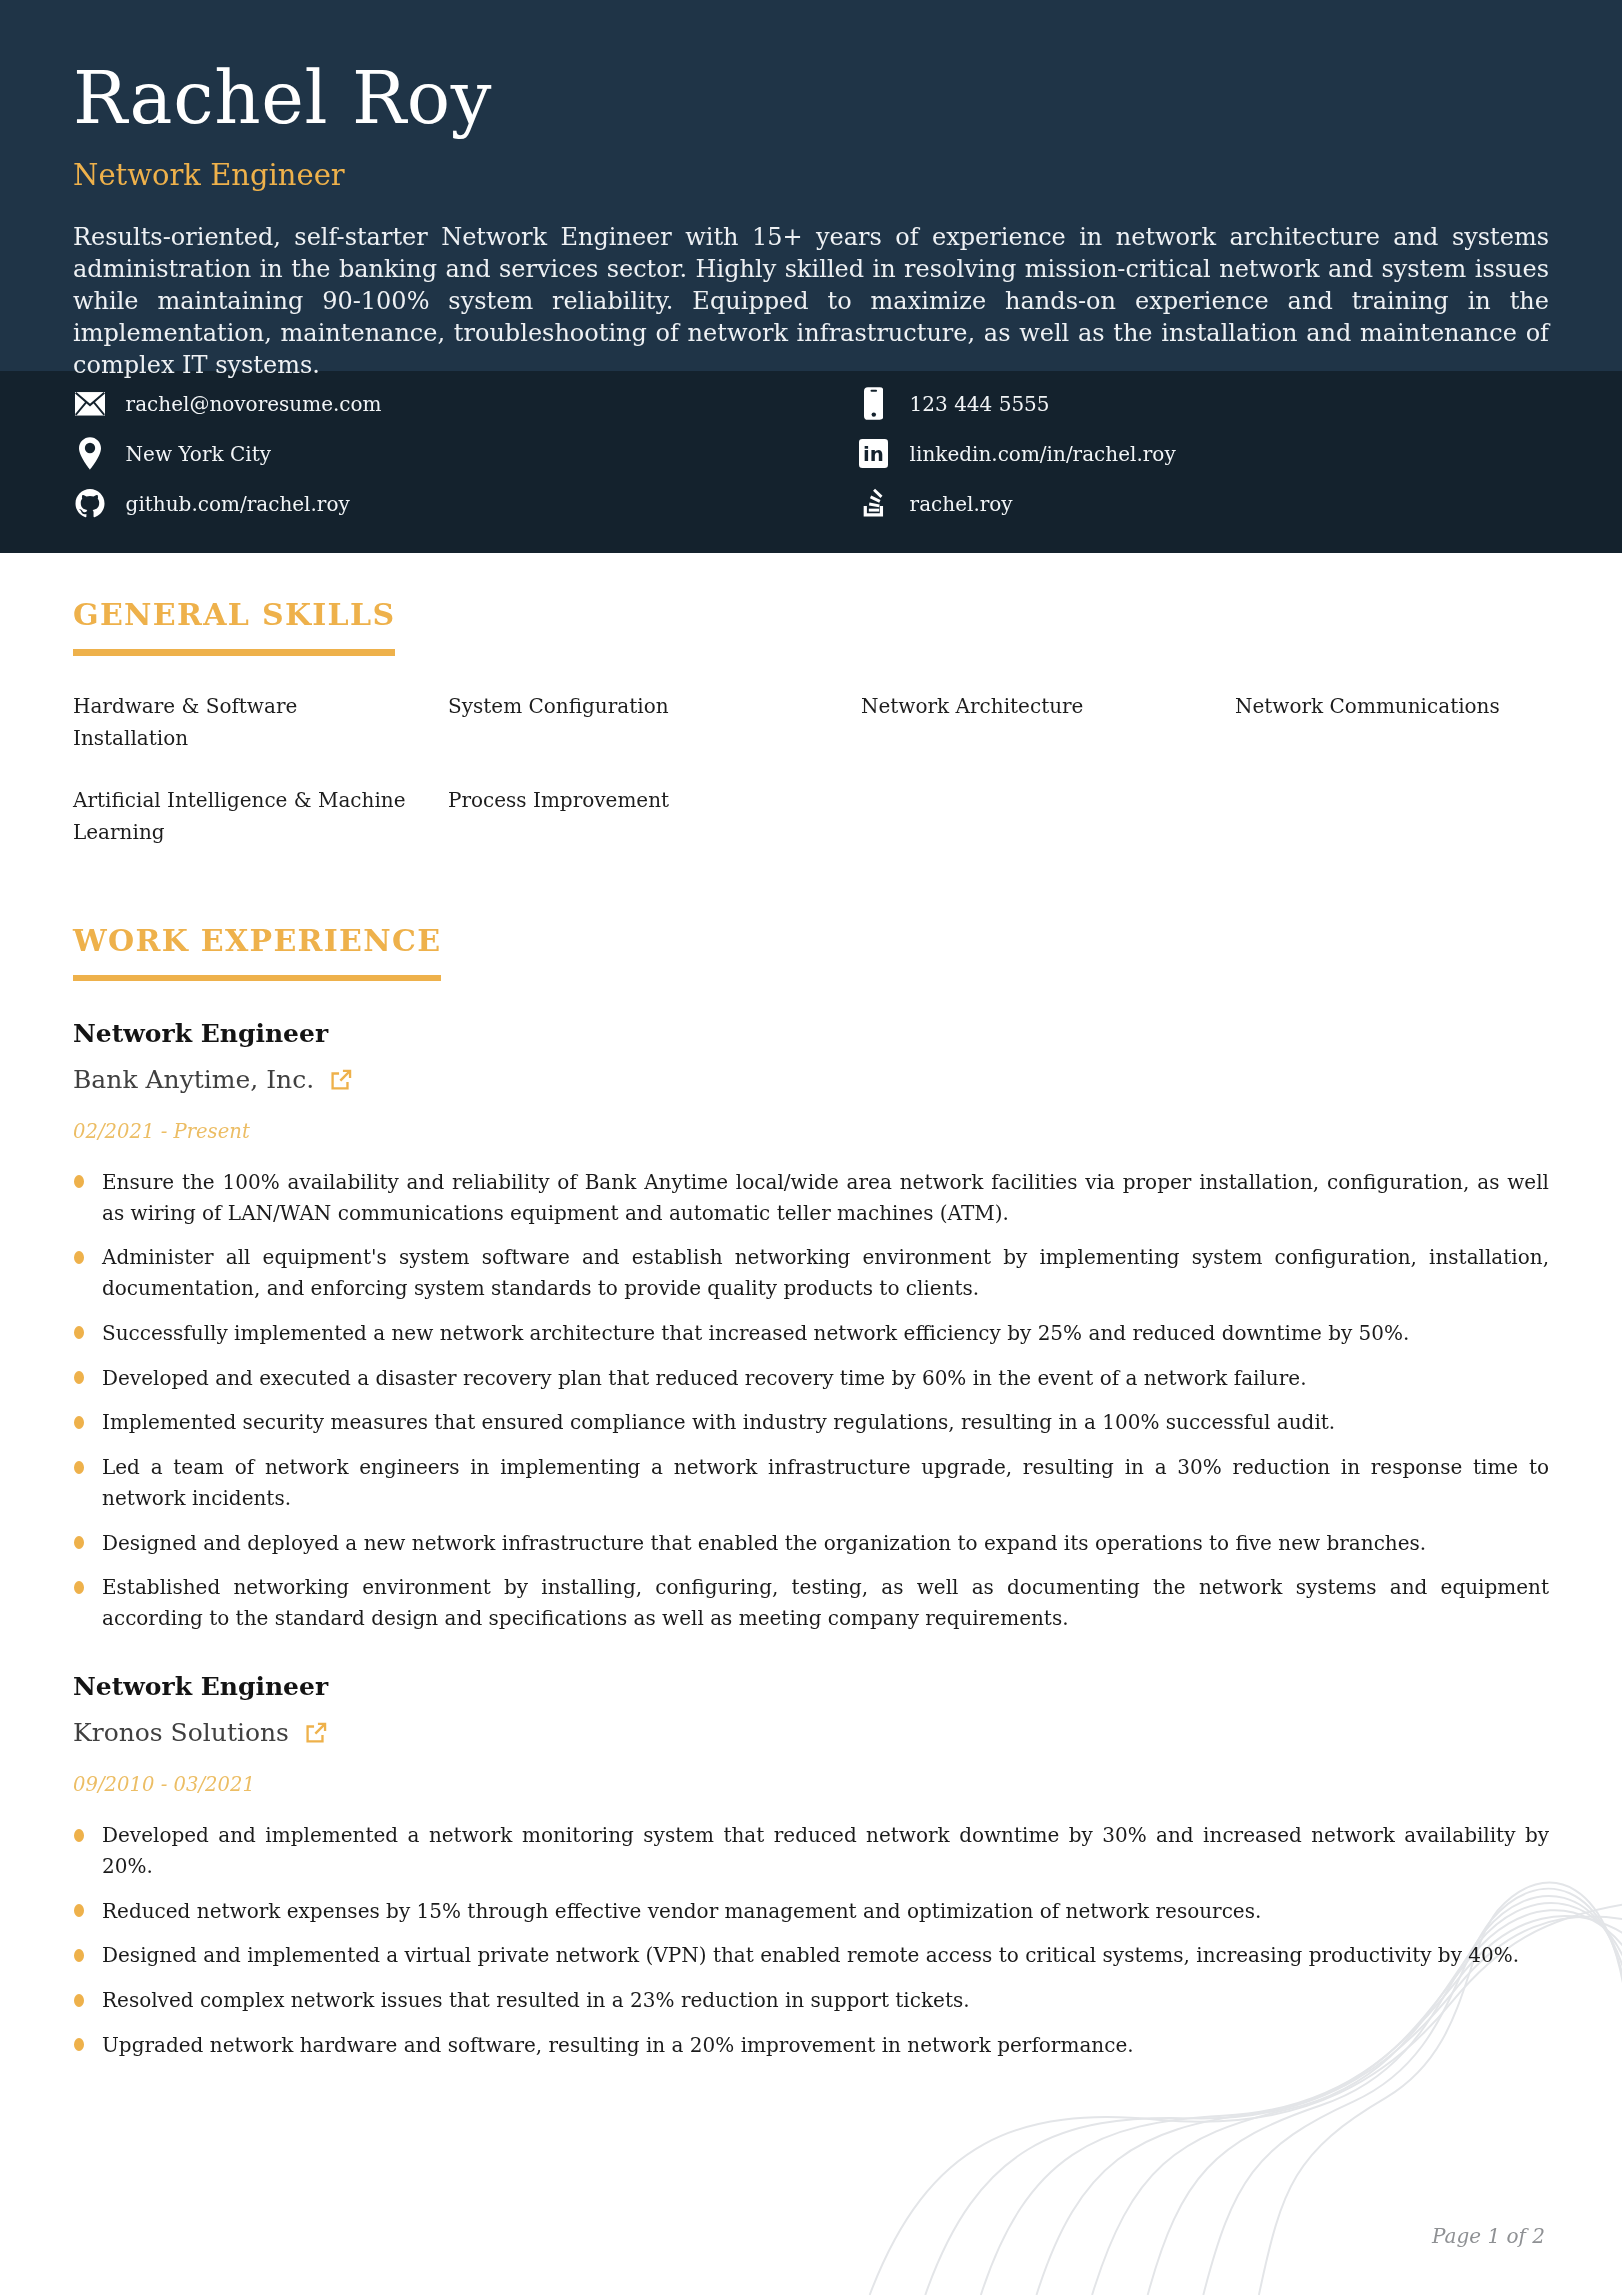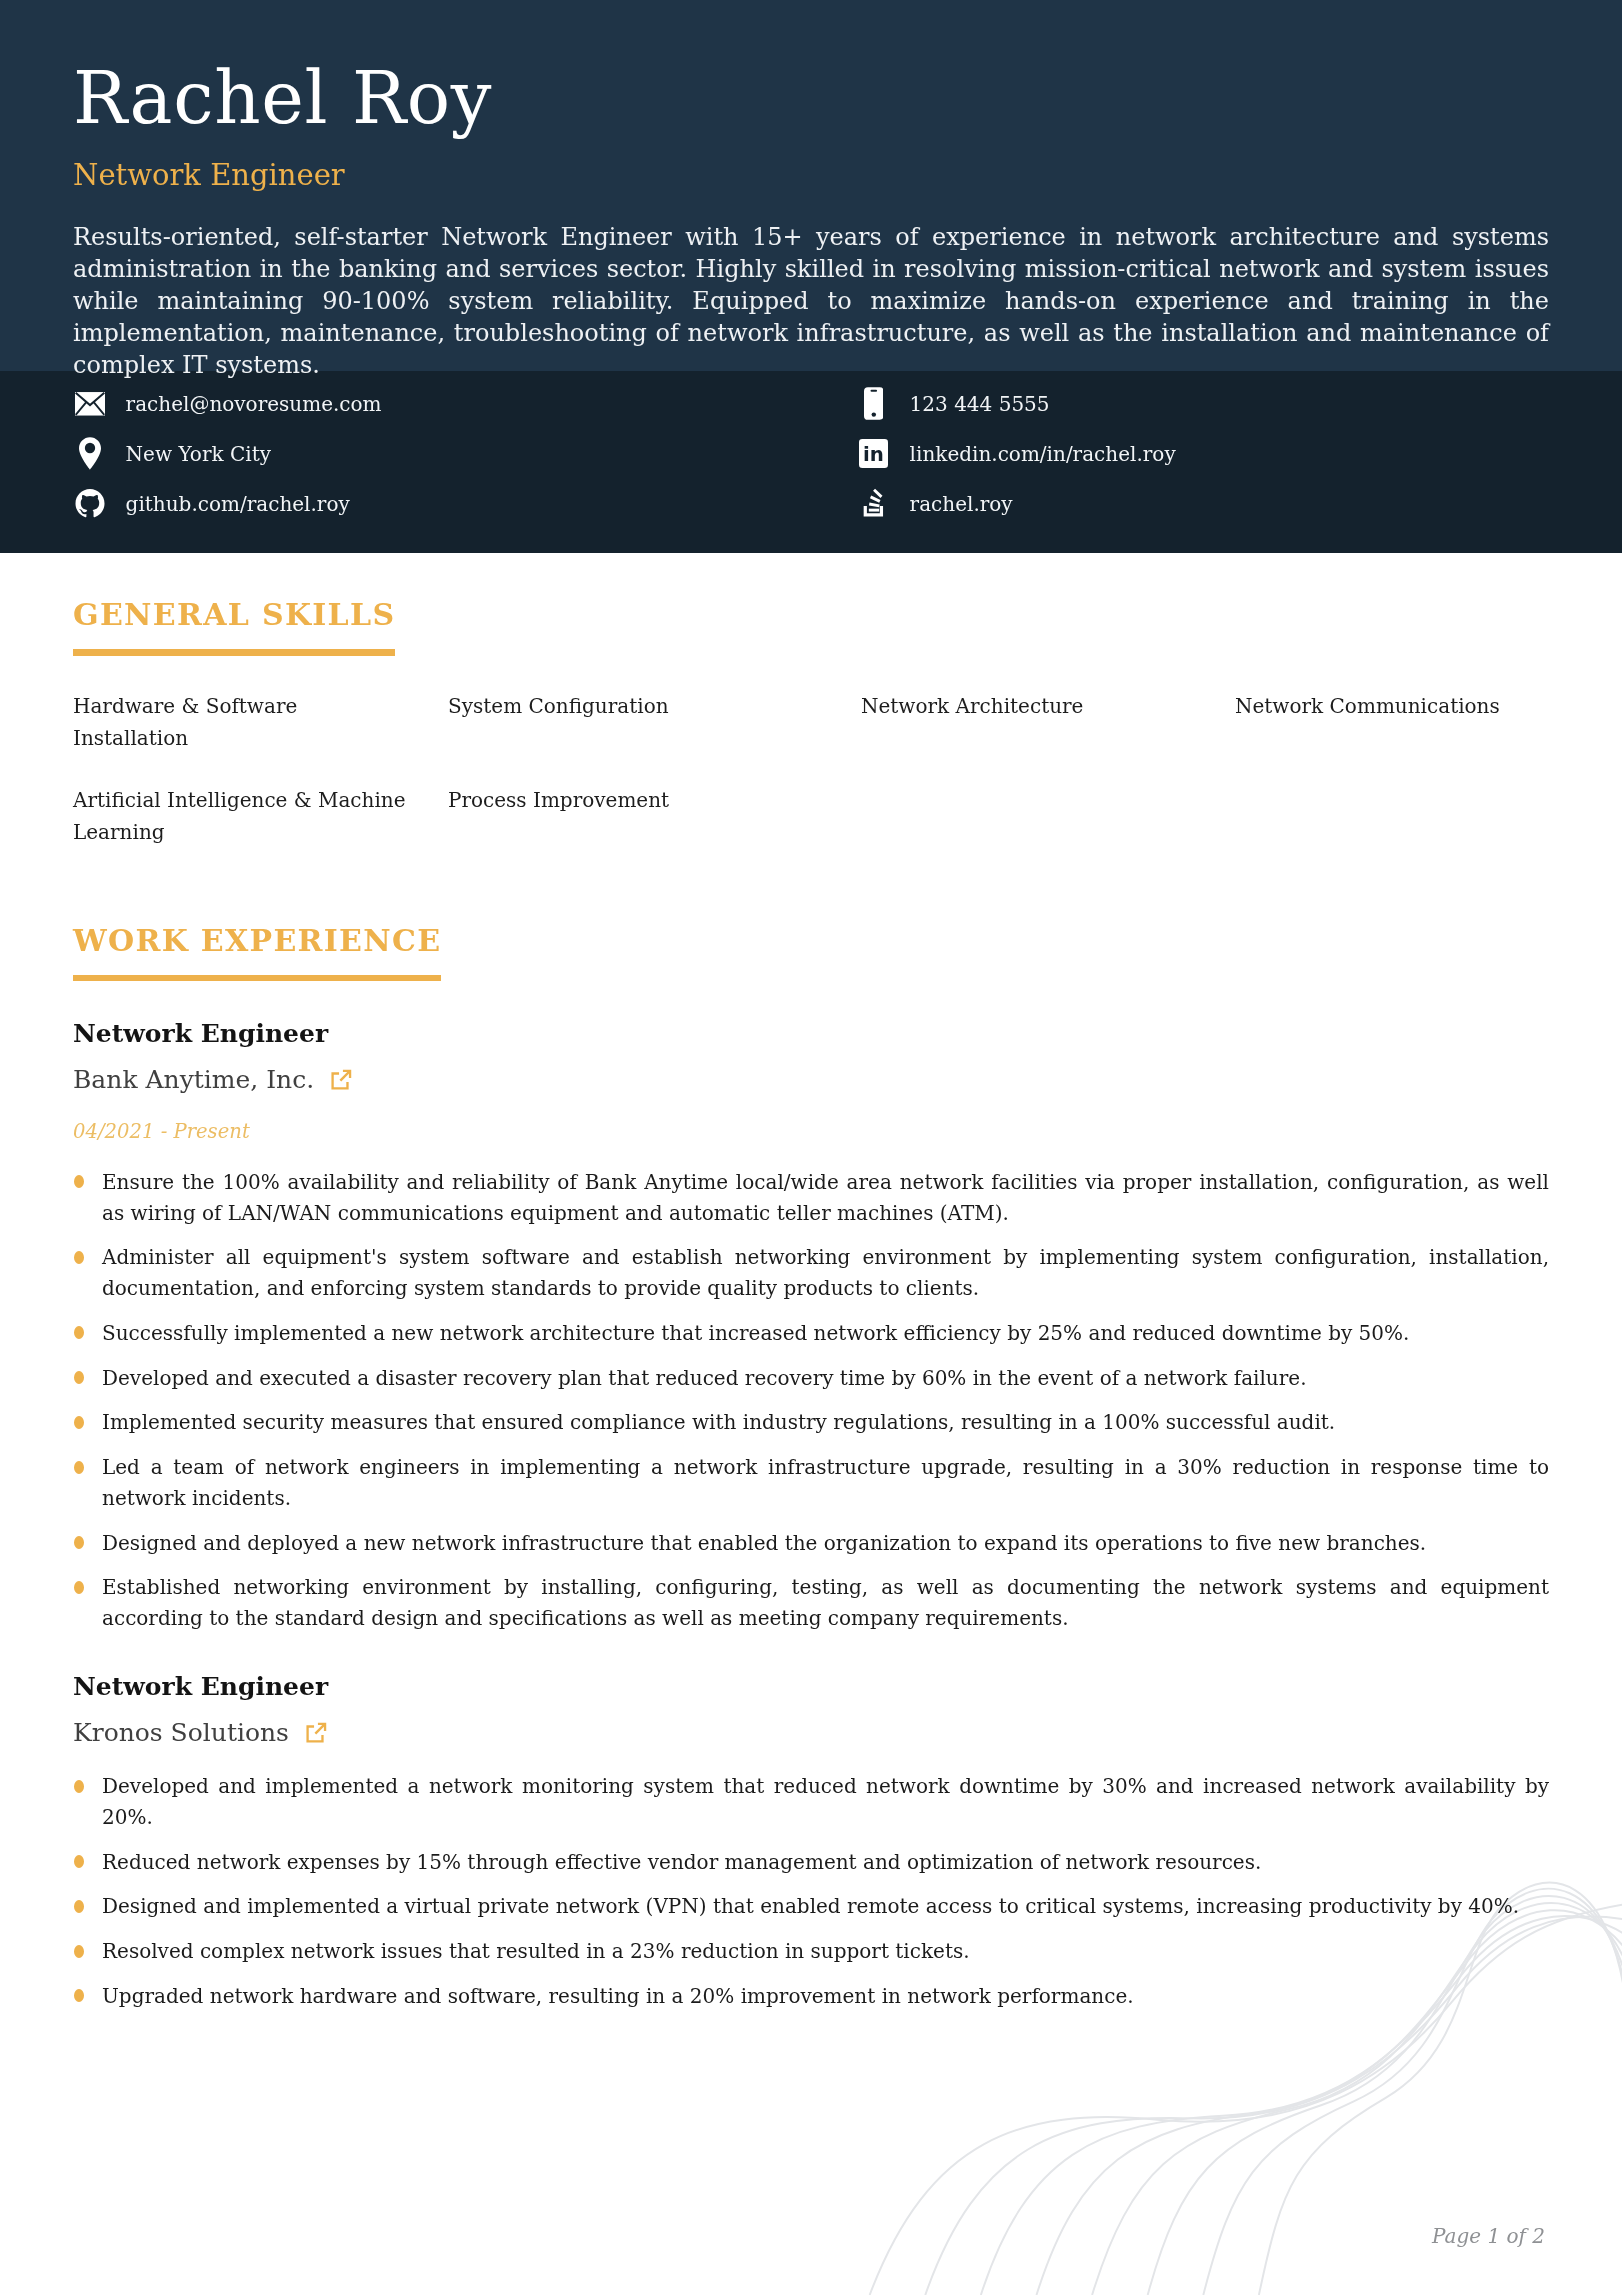--- a/index.html
+++ b/index.html
@@ -160,21 +160,21 @@
         <div class="company">
           <span>Bank Anytime, Inc.</span>
           <span class="ext">
             <svg width="22" height="22" viewBox="0 0 34 34" fill="none" stroke="#eeb14b" stroke-width="3.6">
                 <path d="M14 7H4v23h23V20"></path>
                 <path d="M20 3h11v11"></path>
                 <path d="M31 3 16 18"></path>
               </svg>
           </span>
         </div>
-        <div class="dates">04/2021 - Present</div>
+        <div class="dates">02/2021 - Present</div>
         <ul class="bullets">
 
         <li>Ensure the 100% availability and reliability of Bank Anytime local/wide area network facilities via proper installation, configuration, as well as wiring of LAN/WAN communications equipment and automatic teller machines (ATM).</li>
             <li>Administer all equipment's system software and establish networking environment by implementing system configuration, installation, documentation, and enforcing system standards to provide quality products to clients.</li>
             <li>Successfully implemented a new network architecture that increased network efficiency by 25% and reduced downtime by 50%.</li>
             <li>Developed and executed a disaster recovery plan that reduced recovery time by 60% in the event of a network failure.</li>
             <li>Implemented security measures that ensured compliance with industry regulations, resulting in a 100% successful audit.</li>
             <li>Led a team of network engineers in implementing a network infrastructure upgrade, resulting in a 30% reduction in response time to network incidents.</li>
             <li>Designed and deployed a new network infrastructure that enabled the organization to expand its operations to five new branches.</li>
             <li>Established networking environment by installing, configuring, testing, as well as documenting the network systems and equipment according to the standard design and specifications as well as meeting company requirements.</li>
@@ -186,20 +186,21 @@
         <div class="company">
           <span>Kronos Solutions</span>
           <span class="ext">
             <svg width="22" height="22" viewBox="0 0 34 34" fill="none" stroke="#eeb14b" stroke-width="3.6">
                 <path d="M14 7H4v23h23V20"></path>
                 <path d="M20 3h11v11"></path>
                 <path d="M31 3 16 18"></path>
               </svg>
           </span>
         </div>
+        <div class="dates">09/2010 - 03/2021</div>
         <ul class="bullets">
 
         <li>Developed and implemented a network monitoring system that reduced network downtime by 30% and increased network availability by 20%.</li>
             <li>Reduced network expenses by 15% through effective vendor management and optimization of network resources.</li>
             <li>Designed and implemented a virtual private network (VPN) that enabled remote access to critical systems, increasing productivity by 40%.</li>
             <li>Resolved complex network issues that resulted in a 23% reduction in support tickets.</li>
             <li>Upgraded network hardware and software, resulting in a 20% improvement in network performance.</li>
           </ul>
       </article>
     </section>

